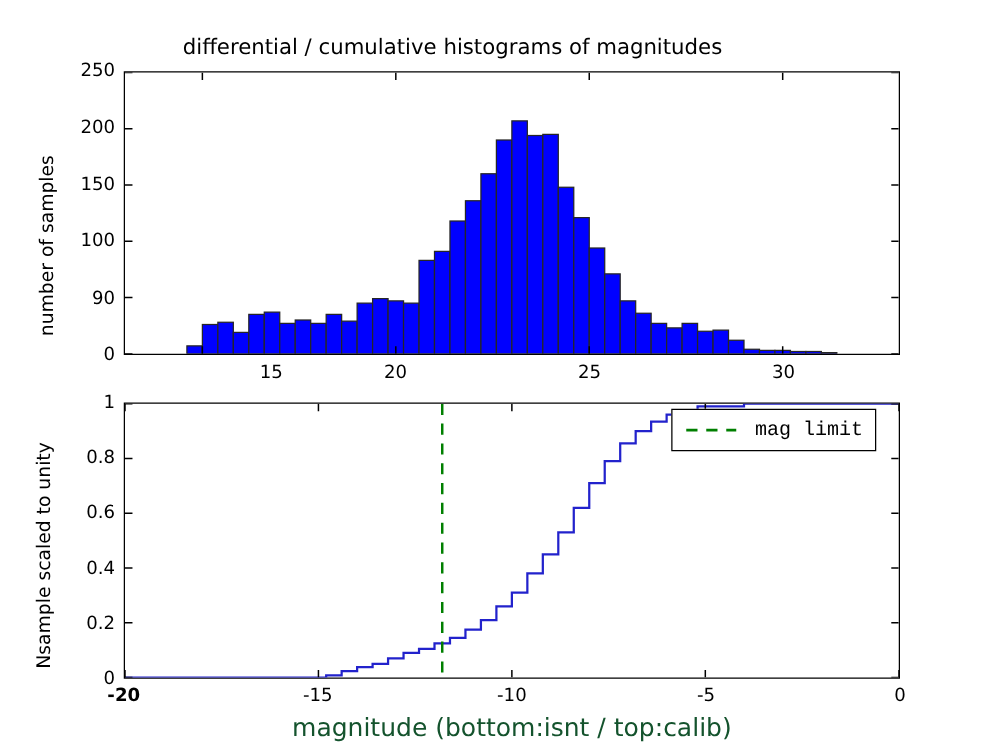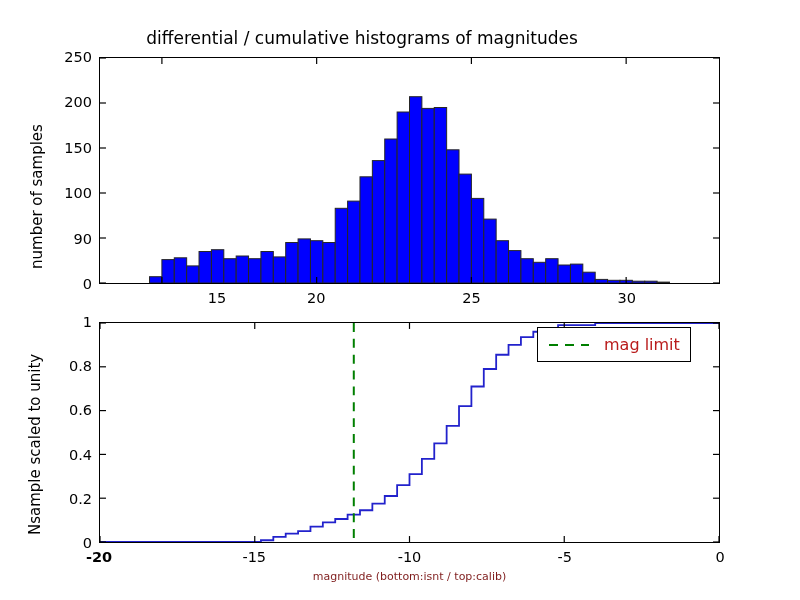--- a/index.html
+++ b/index.html
@@ -75,22 +75,22 @@
   .ylabel {
     position: absolute;
     font-size: 15px;
     color: #000000;
     transform-origin: 0 0;
     transform: rotate(-90deg);
     white-space: nowrap;
   }
   .xlabel {
     position: absolute;
-    font-size: 11px;
-    color: #7f1d1d;
+    font-size: 20px;
+    color: #14532d;
     text-align: center;
     white-space: nowrap;
     transform: translateX(-50%);
   }
   
   #legend {
     position: absolute;
     left: 537px;
     top: 327px;
     box-sizing: border-box;
@@ -99,22 +99,23 @@
     padding: 7px 10px 7px 9px;
     display: flex;
     align-items: center;
     gap: 13px;
   }
   #legend .legend-sample {
     display: block;
   }
   #legend .legend-text {
     font-size: 16px;
-    color: #b91c1c;
-    white-space: nowrap;
+    color: #000000;
+    white-space: nowrap;
+    font-family: Liberation Mono, monospace;
   }
 </style>
 </head>
 <body>
 
 <div id="figure">
 
   <div class="fig-title">differential / cumulative histograms of magnitudes</div>
 
   <div class="axes" id="axes-top">

